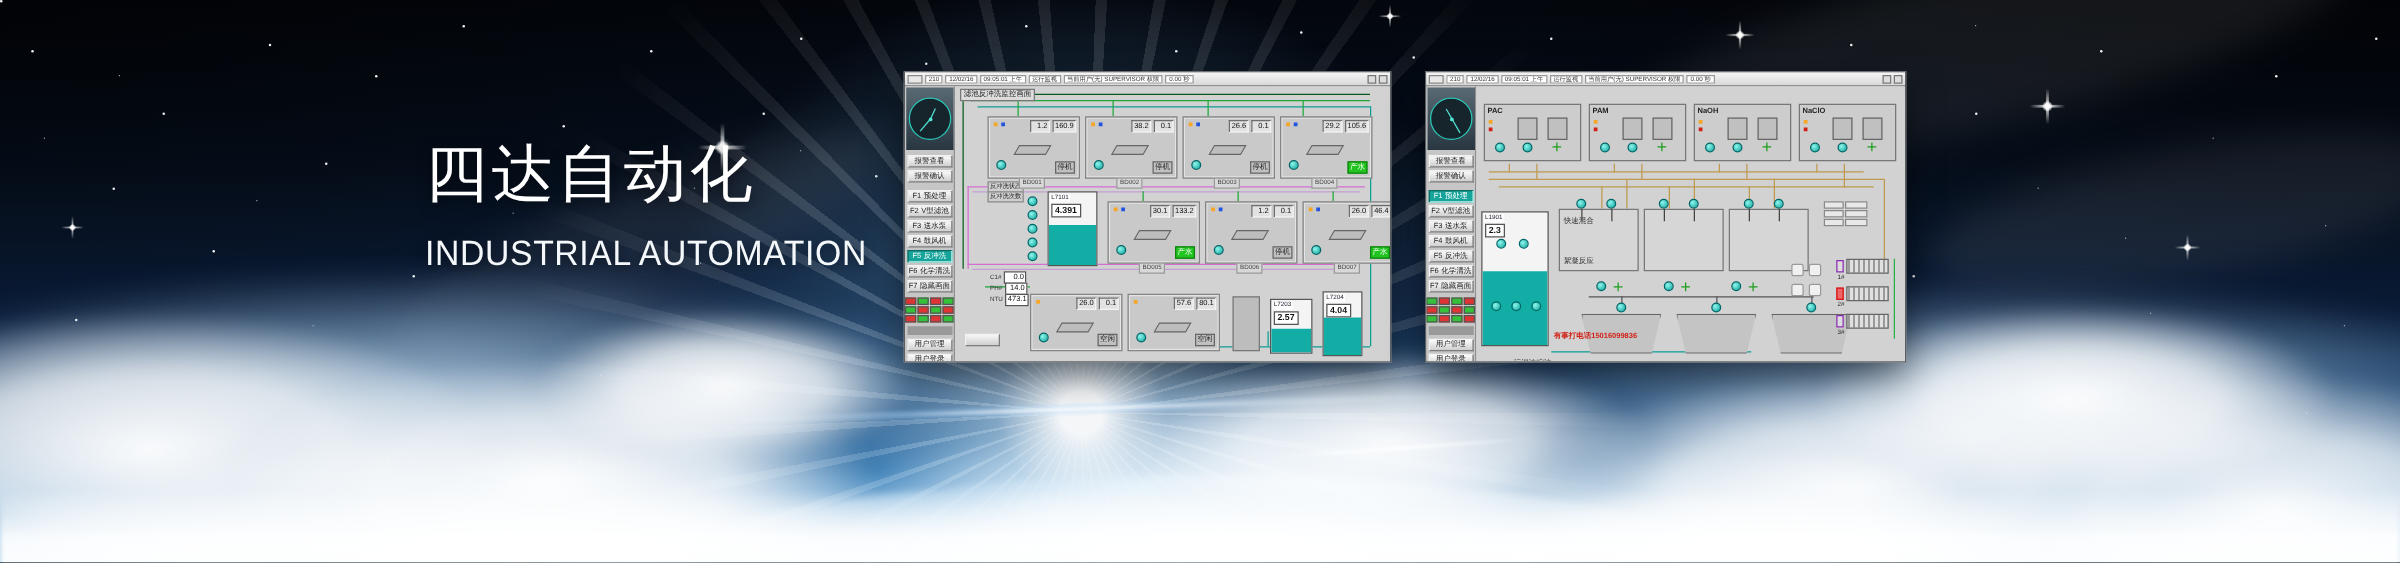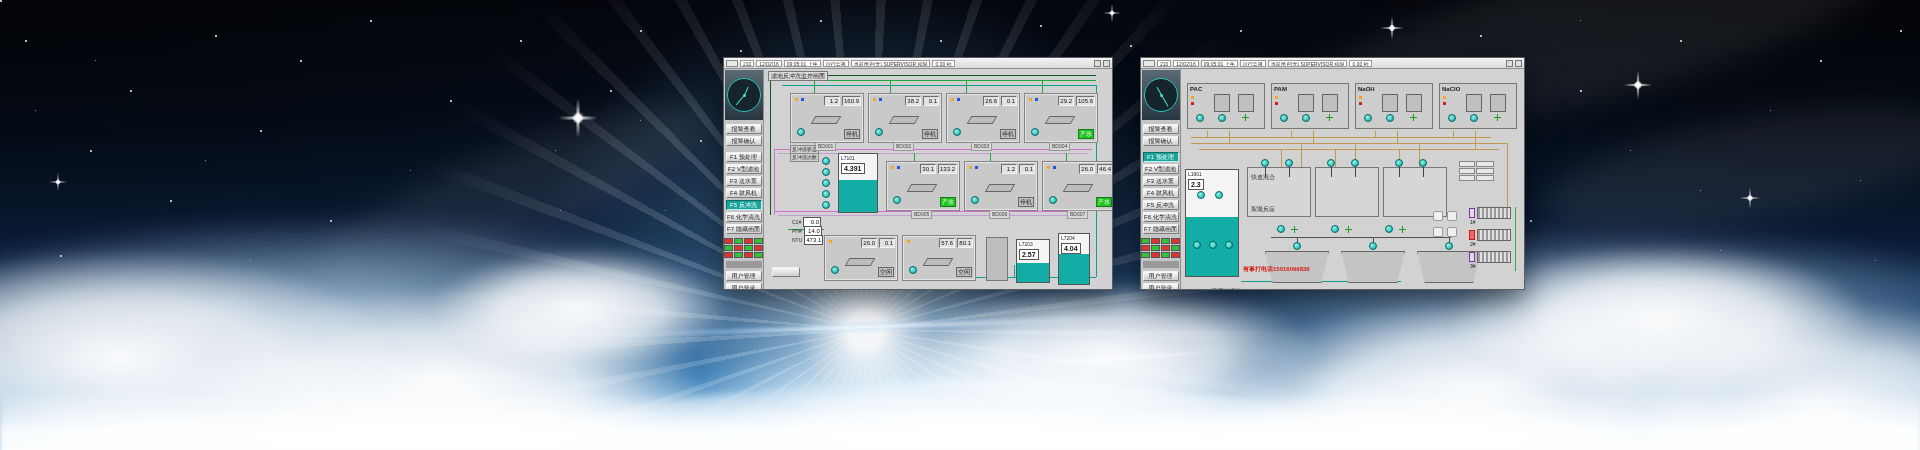--- a/index.html
+++ b/index.html
@@ -194,20 +194,24 @@
   <div class="cloud" style="left:-60px;top:350px;width:900px;height:220px;"></div>
   <div class="cloud" style="left:430px;top:250px;width:300px;height:120px;"></div>
   <div class="cloud" style="left:640px;top:330px;width:700px;height:230px;"></div>
   <div class="cloud" style="left:900px;top:280px;width:420px;height:150px;"></div>
   <div class="cloud" style="left:1220px;top:300px;width:520px;height:180px;"></div>
   <div class="cloud" style="left:1450px;top:245px;width:420px;height:150px;"></div>
   <div class="cloud" style="left:1560px;top:300px;width:520px;height:220px;"></div>
   <div class="cloud" style="left:1090px;top:360px;width:560px;height:200px;"></div>
   <div class="fog"></div>
 
+  <div class="brand">
+    <div class="brand-cn">四达自动化</div>
+    <div class="brand-en">INDUSTRIAL AUTOMATION</div>
+  </div>
 
   <div class="scada" style="left:723px;top:57px;">
     <div class="titlebar">
       <div class="tb-nav"></div>
       <div style="display:flex;gap:2px;align-items:center;overflow:hidden;flex:1;">
 
       <div class="tb-field">210</div>
           <div class="tb-field">12/02/16</div>
           <div class="tb-field">09:05:01 上午</div>
           <div class="tb-field">运行监视</div>

